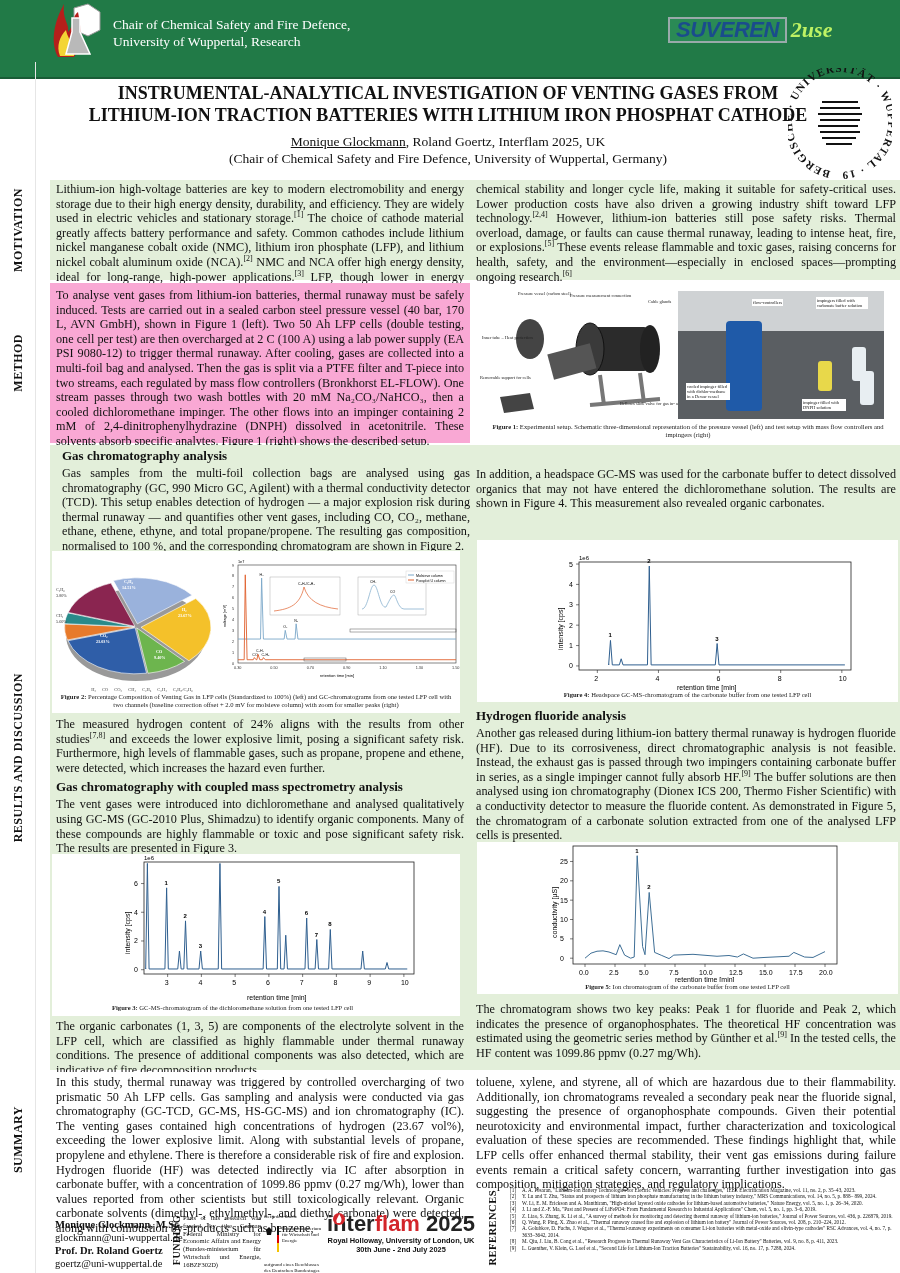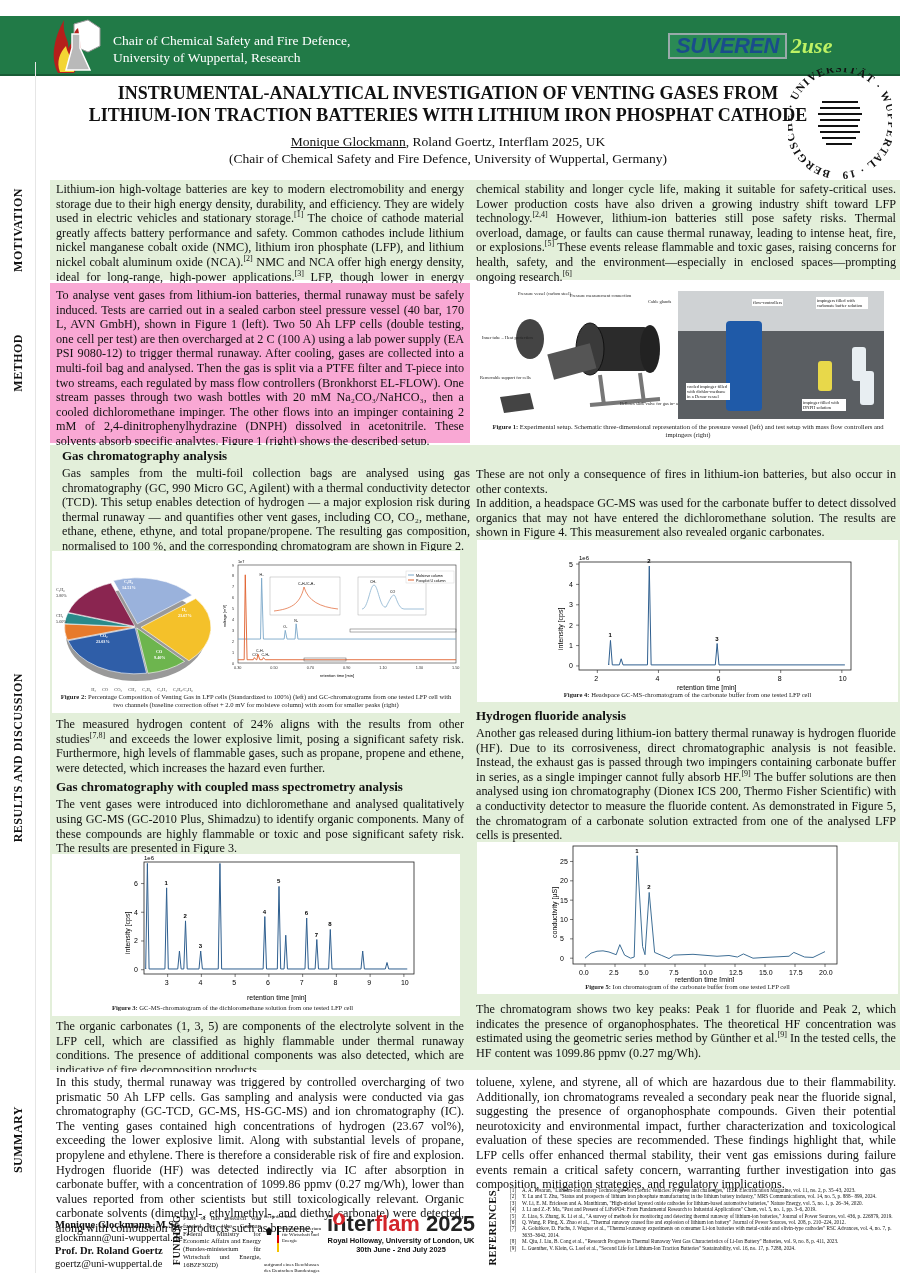--- a/index.html
+++ b/index.html
@@ -1,17 +1,17 @@
 <!DOCTYPE html>
 <html><head>
 <meta charset="utf-8">
 <style>
 *{box-sizing:border-box;margin:0;padding:0}
 body{width:900px;height:1273px;background:#fff;font-family:"Liberation Serif",serif;color:#111;position:relative;overflow:hidden}
-.header{position:absolute;left:0;top:16px;width:900px;height:60px;background:#217a47;border-bottom:2px solid #195c36}
+.header{position:absolute;left:0;top:0;width:900px;height:79px;background:#217a47;border-bottom:2px solid #195c36}
 .logo{position:absolute;left:48px;top:2px;width:60px;height:58px}
 .chair{position:absolute;left:113px;top:16px;color:#fff;font-size:13.5px;line-height:17px}
 .suveren{position:absolute;left:668px;top:17px;height:26px;display:flex;align-items:center}
 .suv-box{border:2px solid #9aa;background:#2a8a55;padding:0 6px;font-family:"Liberation Sans",sans-serif;font-style:italic;font-weight:bold;font-size:22px;color:#1a4c8c;letter-spacing:-0.5px;line-height:22px}
 .suv-2use{font-family:Liberation Serif, serif;font-style:italic;font-weight:bold;font-size:22px;color:#bef264;margin-left:4px}
 .leftrail{position:absolute;left:0;top:62px;width:36px;height:1211px;border-right:1px solid #e6e6e6}
 .title-area{position:absolute;left:36px;top:82px;width:864px;text-align:center}
 .title{font-weight:bold;font-size:18px;line-height:22px;margin-left:-40px}
 .authors{font-size:13.5px;margin-top:7px;line-height:17px;margin-left:-40px}
 .authors u{}
@@ -138,21 +138,20 @@
 
 <div class="sidelabel" style="top:445px;height:625px">
     <span>RESULTS AND DISCUSSION</span>
   </div>
 <div class="panel" style="left:50px;top:445px;width:850px;height:625px">
   <div style="position:absolute;left:12px;top:3px;width:408px">
     <div class="h3">Gas chromatography analysis</div>
     <div class="txt">Gas samples from the multi-foil collection bags are analysed using gas chromatography (GC, 990 Micro GC, Agilent) with a thermal conductivity detector (TCD). This setup enables detection of hydrogen — a major explosion risk during thermal runaway — and quantifies other vent gases, including CO, CO₂, methane, ethane, ethene, ethyne, and total propane/propene. The resulting gas composition, normalised to 100 %, and the corresponding chromatogram are shown in Figure 2.</div>
   </div>
   <div class="txt" style="position:absolute;left:426px;top:22px;width:420px">
-    <div>These are not only a consequence of fires in lithium-ion batteries, but also occur in other contexts.</div>
     <div>In addition, a headspace GC-MS was used for the carbonate buffer to detect dissolved organics that may not have entered the dichloromethane solution. The results are shown in Figure 4. This measurement also revealed organic carbonates.</div>
   </div>
   <div style="position:absolute;left:6px;top:272px;width:408px">
     <div class="txt"><span>The measured hydrogen content of 24% aligns with the results from other studies</span><sup>[7,8]</sup><span> and exceeds the lower explosive limit, posing a significant safety risk. Furthermore, high levels of flammable gases, such as propane, propene and ethene, were detected, which increases the hazard even further.</span></div>
     <div class="h3" style="margin-top:4px">Gas chromatography with coupled mass spectrometry analysis</div>
     <div class="txt">The vent gases were introduced into dichloromethane and analysed qualitatively using GC-MS (GC-2010 Plus, Shimadzu) to identify organic components. Many of these compounds are highly flammable or toxic and pose significant safety risk. The results are presented in Figure 3.</div>
   </div>
   <div class="txt" style="position:absolute;left:6px;top:574px;width:408px">The organic carbonates (1, 3, 5) are components of the electrolyte solvent in the LFP cell, which are classified as highly flammable under thermal runaway conditions. The presence of additional components was also detected, which are indicative of fire decomposition products.</div>
   <div style="position:absolute;left:426px;top:263px;width:420px">
     <div class="h3">Hydrogen fluoride analysis</div>

